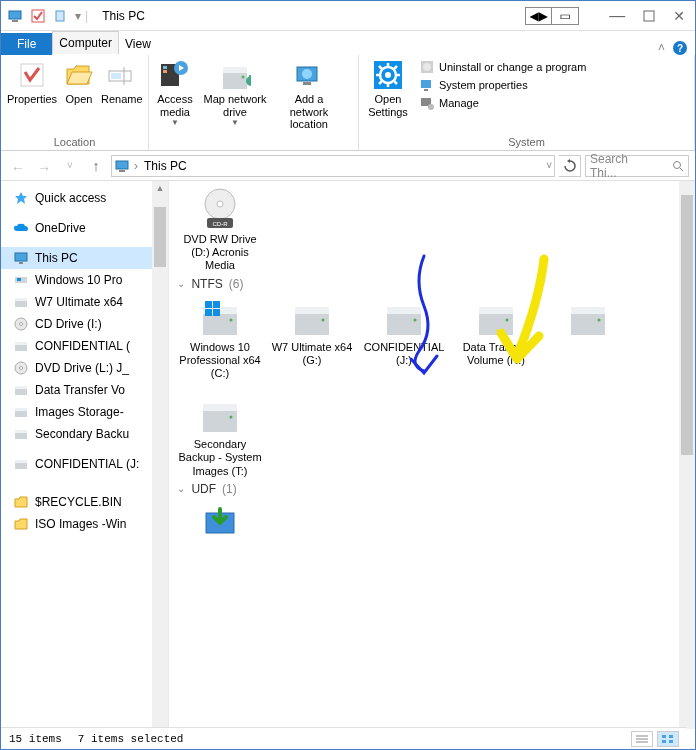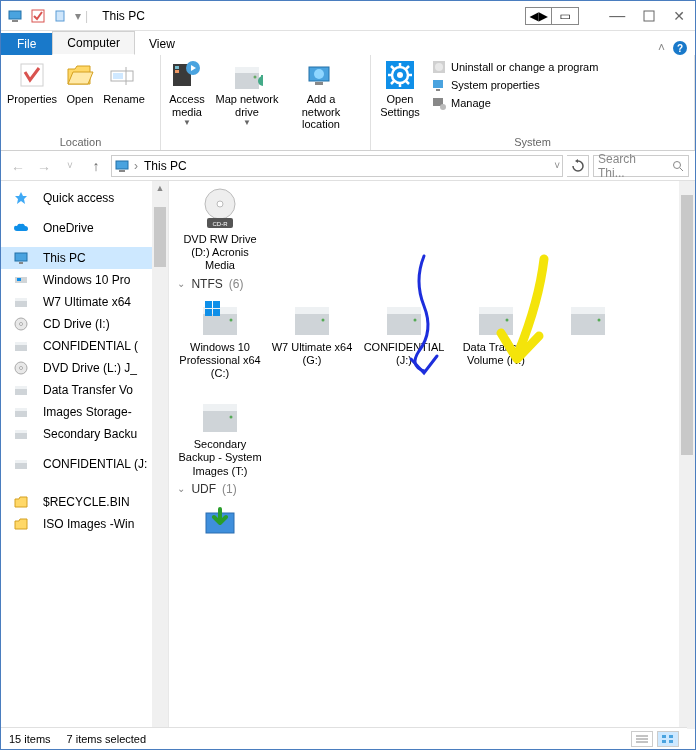--- a/index.html
+++ b/index.html
@@ -12,21 +12,21 @@
 .titlebar .title { margin-left: 10px; color: #000; }
 .titlebar .spacer { flex: 1; }
 .titlebar .winctl { display: flex; gap: 18px; padding-right: 10px; align-items: center; }
 .titlebar .mid-ctl { display:flex; border:1px solid #888; margin-right: 30px;}
 .titlebar .mid-ctl span { width:26px; height:16px; display:flex; align-items:center; justify-content:center; border-right:1px solid #888;}
 .titlebar .mid-ctl span:last-child{border-right:none;}
 
 
 .tabstrip { height: 24px; display: flex; align-items: flex-end; background:#fff; }
 .tabstrip .file { background: #1979ca; color: #fff; padding: 4px 16px; font-size:12px; }
-.tabstrip .tab { padding: 4px 14px; font-size:12px; background:#fff; border-top:1px solid transparent; }
+.tabstrip .tab { padding: 4px 6px; font-size:12px; background:#fff; border-top:1px solid transparent; }
 .tabstrip .tab.active { border: 1px solid #d0d0d0; border-bottom-color: #fff; background:#f5f5f5;}
 .tabstrip .rspace { flex:1; display:flex; justify-content:flex-end; align-items:center; padding-right:8px; gap:8px; color:#555;}
 .help-icon { width:14px; height:14px; border-radius:50%; background:#1979ca; color:#fff; display:inline-flex; align-items:center; justify-content:center; font-size:10px; font-weight:bold;}
 
 
 .ribbon { height: 96px; background: #fff; border-bottom: 1px solid #d0d0d0; display:flex; }
 .ribbon .group { border-right: 1px solid #e0e0e0; padding: 2px 4px 0 4px; display:flex; flex-direction:column; }
 .ribbon .group .buttons { flex:1; display:flex; align-items:flex-start; gap:2px;}
 .ribbon .group .label { text-align:center; font-size:11px; color:#666; padding-bottom:2px;}
 .ribbon .bigbtn { display:flex; flex-direction:column; align-items:center; justify-content:flex-start; width: 54px; padding:2px 2px 0 2px; text-align:center; font-size:11px; line-height:1.15; }
@@ -37,50 +37,50 @@
 .ribbon .smallist .sm .si { width:16px; height:16px; display:flex; align-items:center; justify-content:center;}
 
 
 .addr { height: 30px; display:flex; align-items:center; gap:4px; padding:0 6px; border-bottom:1px solid #e0e0e0;}
 .addr .navbtn { width:22px; height:22px; display:flex; align-items:center; justify-content:center; color:#bbb; font-size:14px;}
 .addr .navbtn.enabled{color:#666;}
 .addr .path { flex:1; height:22px; border:1px solid #ccc; display:flex; align-items:center; padding:0 2px; gap:4px; font-size:12px;}
 .addr .path .crumb { padding:0 2px;}
 .addr .path .sep{color:#888;}
 .addr .refresh { width:22px; height:22px; display:flex; align-items:center; justify-content:center; border:1px solid #ccc; border-left:none;}
-.addr .search { width:96px; height:22px; border:1px solid #ccc; display:flex; align-items:center; padding:0 4px; color:#888; font-size:12px; gap:20px;}
+.addr .search { width:104px; height:22px; border:1px solid #ccc; display:flex; align-items:center; padding:0 4px; color:#888; font-size:12px; gap:20px;}
 
 
 .body { display:flex; height: calc(750px - 30px - 24px - 96px - 30px - 22px); }
 .sidebar { width: 168px; border-right:1px solid #e8e8e8; position:relative; overflow:hidden; }
 .sidebar .scroll { position:absolute; right:0; top:0; width:16px; height:100%; background:#f0f0f0; display:flex; flex-direction:column; align-items:center;}
 .sidebar .scroll .thumb{ width:12px; height:60px; background:#c8c8c8; margin-top:14px; border-radius:0;}
 .sidebar .tree { padding:6px 0; }
-.sidebar .item { display:flex; align-items:center; gap:14px; padding:3px 4px 3px 12px; white-space:nowrap; font-size:12px;}
+.sidebar .item { display:flex; align-items:center; gap:6px; padding:3px 4px 3px 12px; white-space:nowrap; font-size:12px;}
 .sidebar .item.indent1 { }
 .sidebar .item.selected { background:#cde8ff; }
 .sidebar .spaceritem { height:8px;}
 .sidebar .ic { width:16px; height:16px; display:inline-flex; align-items:center; justify-content:center; flex-shrink:0;}
 
 
 .content { flex:1; position:relative; overflow:hidden; padding:8px 0 0 8px;}
 .content .grouphead { display:flex; align-items:center; gap:6px; color:#333; font-size:12px; margin:4px 0 6px 0;}
 .content .grouphead .chev{color:#888; font-size:10px;}
 .content .grouphead .count{color:#888;}
 .content .row { display:flex; flex-wrap:wrap; gap: 6px 6px; }
 .content .tile { width:86px; text-align:center; font-size:11px; line-height:1.2; }
 .content .tile .ticon { width:48px; height:40px; margin:0 auto 4px auto; display:flex; align-items:center; justify-content:center;}
 .content .scrollr { position:absolute; right:0; top:0; width:16px; height:100%; background:#f0f0f0;}
 .content .scrollr .thumb{position:absolute; left:2px; top:14px; width:12px; height:260px; background:#c8c8c8;}
 
 
 .arrow { position:absolute; pointer-events:none; }
 
 
-.status { position:absolute; bottom:0; left:0; right:8px; height:22px; border-top:1px solid #e0e0e0; display:flex; align-items:center; padding:0 8px; font-size:11px; gap:16px; background:#fff;}
+.status { position:absolute; bottom:0; left:0; right:8px; height:22px; border-top:1px solid #e0e0e0; display:flex; align-items:center; padding:0 8px; font-size:11px; gap:16px; background:#fff;font-family:Liberation Mono, monospace;}
 .status .sright{margin-left:auto; display:flex; gap:4px;}
 .status .viewbtn{width:22px; height:16px; border:1px solid #ccc; display:flex; align-items:center; justify-content:center;}
 
 
 svg { display:block; }
 .drivesvg rect.body{fill:#cfd4d8;}
 .drivesvg rect.top{fill:#eef1f3;}
 </style>
 </head>
 <body>
@@ -128,21 +128,21 @@
   <div class="file">File</div>
   <div class="tab active">Computer</div>
   <div class="tab">View</div>
   <div class="rspace">
     <span style="color:#888;">˄</span>
     <span class="help-icon">?</span>
   </div>
 </div>
 
 <div class="ribbon">
-  <div class="group" style="width:160px;">
+  <div class="group" style="width:148px;">
     <div class="buttons">
       <div class="bigbtn">
         <div class="icon">
             <svg width="30" height="30">
               <rect x="4" y="4" width="22" height="22" fill="#fff" stroke="#d0d0d0"></rect>
               <path d="M8 12 L13 20 L22 8" stroke="#d9534f" fill="none" stroke-width="3"></path>
             </svg>
           </div>
         <span>Properties</span>
       </div>

